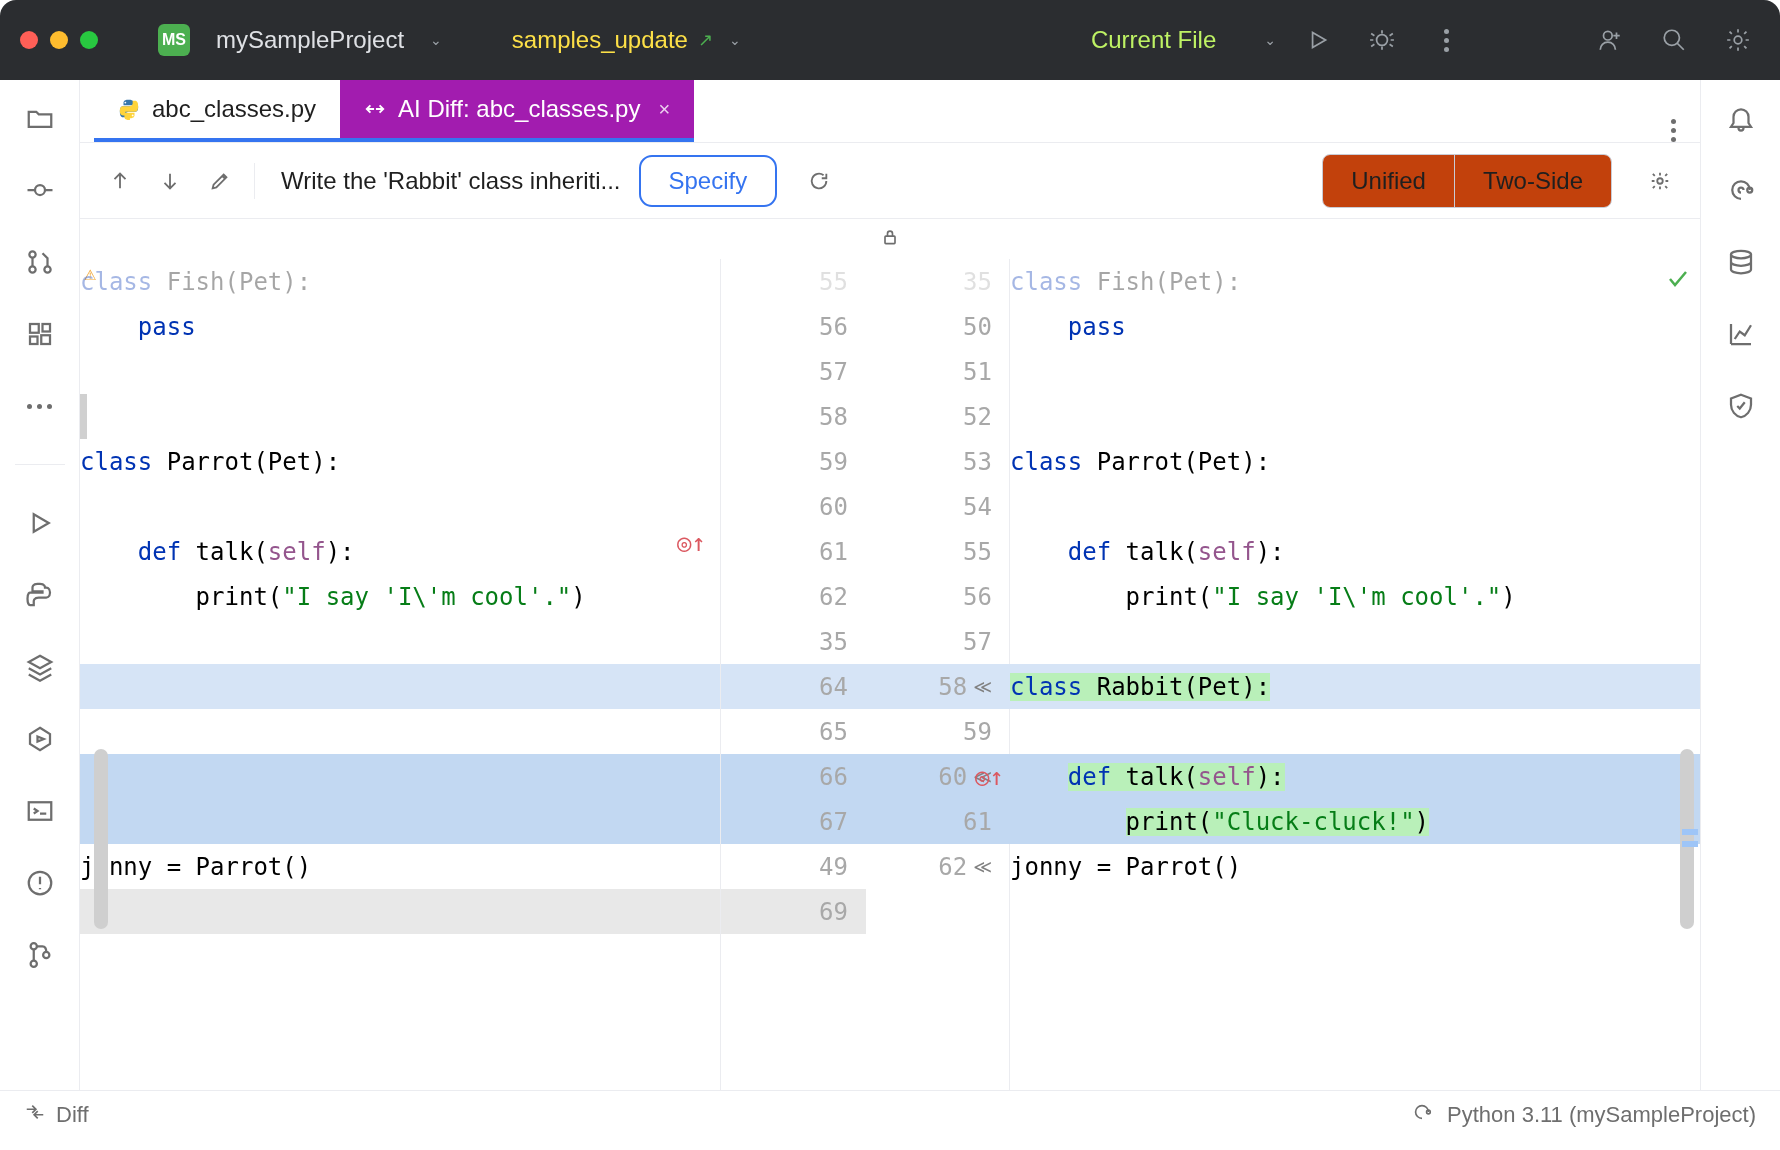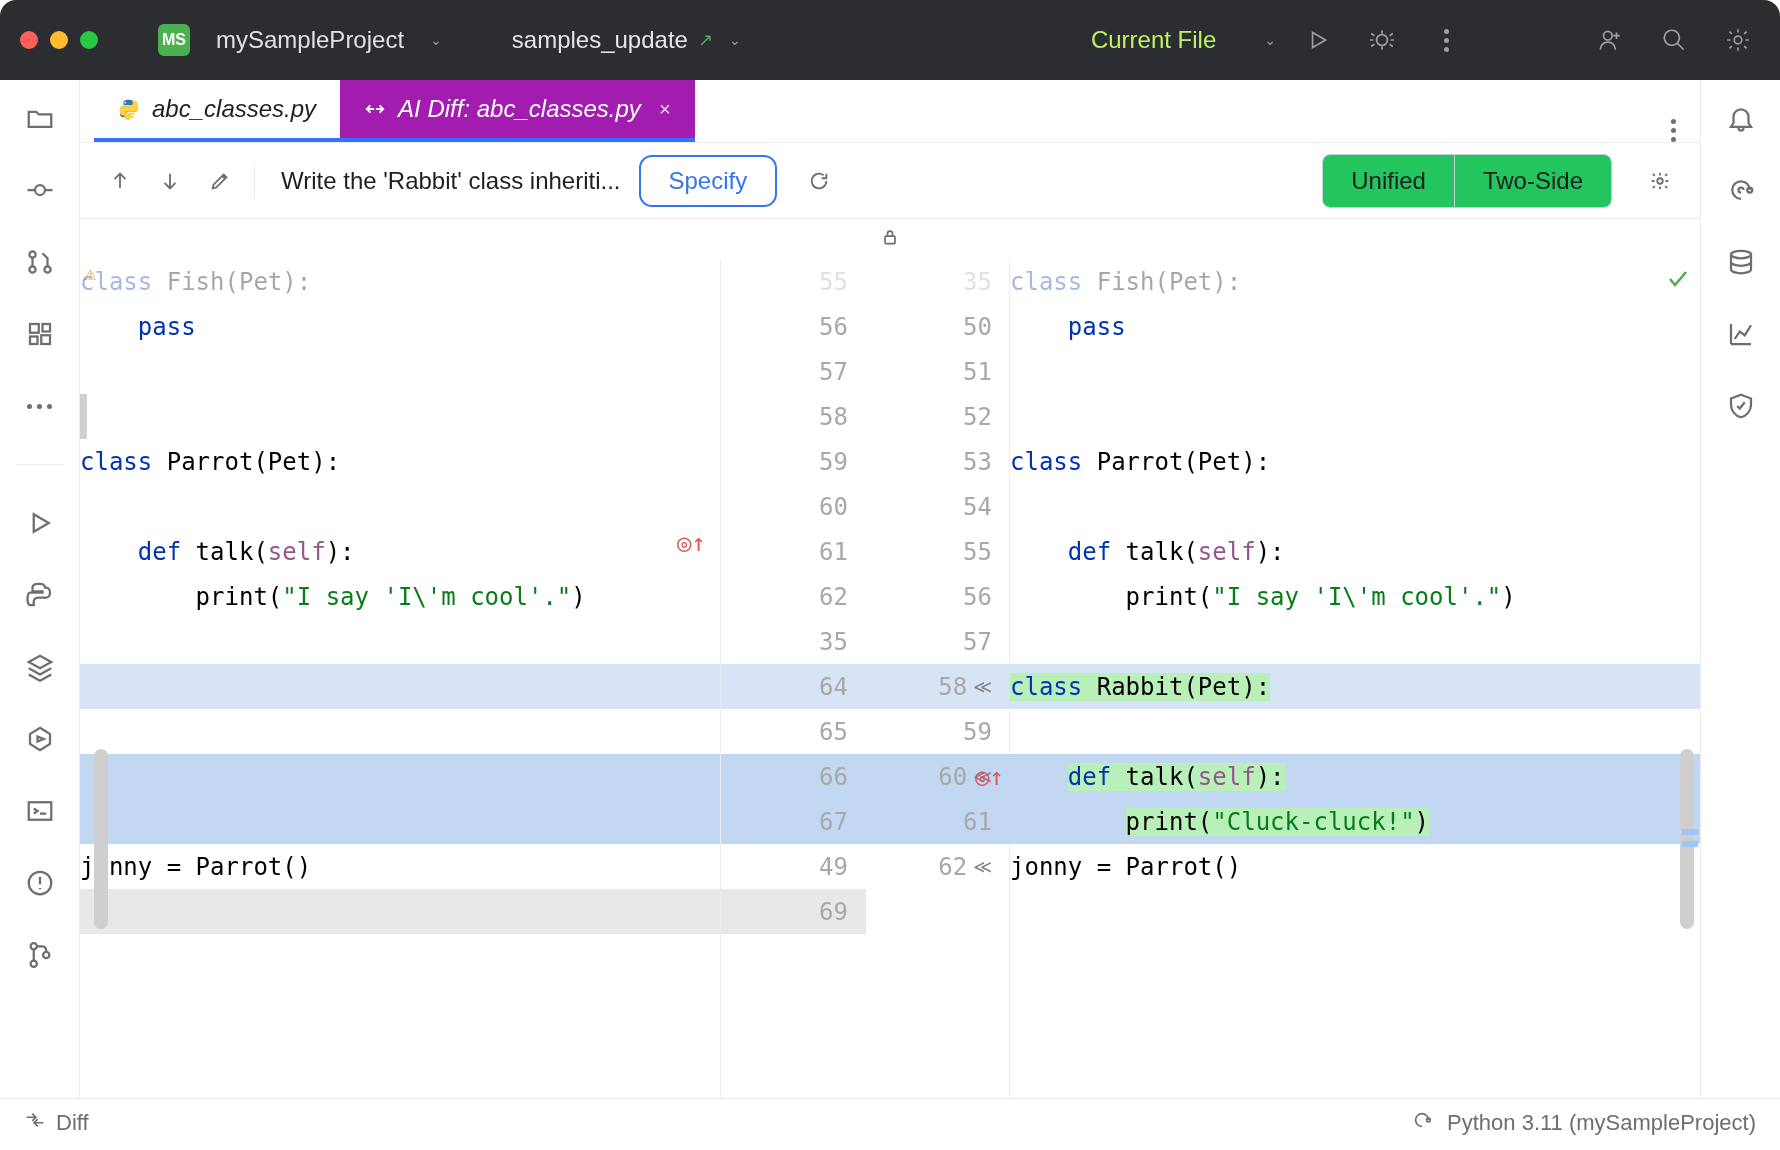--- a/index.html
+++ b/index.html
@@ -22,21 +22,21 @@
   color: #dfe1e5;
 }
 .traffic { display: flex; gap: 12px; margin-right: 40px; }
 .tl { width: 18px; height: 18px; border-radius: 50%; }
 .tl.r { background:#ff5f57; } .tl.y{background:#febc2e;} .tl.g{background:#28c840;}
 .proj-badge { width:32px; height:32px; background:#4caf50; border-radius:6px; display:flex; align-items:center; justify-content:center; font-size:16px; font-weight:700; color:#fff;}
 .proj-name { font-size:24px; color:#dfe1e5; margin-left:6px;}
 .chev { color:#9aa0a6; margin-left:6px; font-size:14px;}
 .branch { display:flex; align-items:center; gap:10px; margin-left:40px;}
 .branch-ico { color:#9aa0a6; font-size:20px;}
-.branch-name { font-size:24px; color:#e5e5e5;}
+.branch-name { font-size:24px; color:#fde047;}
 .ext-arrow { color:#4caf50; font-size:18px;}
 .spacer { flex:1; }
 .run-cfg { font-size:24px; color:#bef264; margin-right:22px;}
 .tb-icon { width:44px; height:44px; display:flex; align-items:center; justify-content:center; color:#9aa0a6; font-size:24px;}
 .tb-icon svg { width:26px; height:26px; stroke:#9aa0a6; fill:none; stroke-width:1.6;}
 .dots-v { display:flex; flex-direction:column; gap:4px; align-items:center; justify-content:center;}
 .dots-v span{width:5px;height:5px;background:#9aa0a6;border-radius:50%;}
 
 .main { display:flex; height:calc(100% - 80px - 48px); }
 .left-tools { width:80px; background:#fff; border-right:1px solid #ebecf0; display:flex; flex-direction:column; align-items:center; padding-top:20px; gap:36px;}
@@ -44,38 +44,38 @@
 .lt-icon svg { width:30px; height:30px; stroke:#6e6e6e; fill:none; stroke-width:1.8;}
 .lt-dots { display:flex; gap:5px;}
 .lt-dots span{width:5px;height:5px;background:#6e6e6e;border-radius:50%;}
 .lt-sep { height:1px; width:50px; background:#ebecf0; margin:4px 0;}
 
 .right-tools { width:80px; background:#fff; border-left:1px solid #ebecf0; display:flex; flex-direction:column; align-items:center; padding-top:20px; gap:36px;}
 .rt-icon { width:36px; height:36px; display:flex; align-items:center; justify-content:center; color:#6e6e6e;}
 .rt-icon svg { width:30px; height:30px; stroke:#6e6e6e; fill:none; stroke-width:1.8;}
 
 .editor-area { flex:1; display:flex; flex-direction:column; position:relative;}
-.tabs { height:63px; display:flex; align-items:flex-end; border-bottom:1px solid #ebecf0; padding-left:14px;font-style:italic;}
+.tabs { height:63px; display:flex; align-items:flex-end; border-bottom:1px solid #ebecf0; padding-left:14px;}
 .tab { height:62px; display:flex; align-items:center; padding:0 24px; gap:12px; font-size:24px; color:#1f1f1f; position:relative;}
 .tab.t1 { border-bottom:4px solid #3574f0;}
 .tab.t2 { background:#a21caf; color:#fff; border-bottom:4px solid #3574f0;}
 .tab .py-ico { width:22px; height:22px; display:inline-flex;}
 .tab .close-x { color:rgba(255,255,255,0.8); font-size:20px; margin-left:6px;}
 .tab-more { margin-left:auto; padding:0 24px; color:#6e6e6e;}
 
 .toolbar { height:76px; display:flex; align-items:center; padding:0 24px; gap:18px; border-bottom:1px solid #ebecf0;}
 .tb-arrow { width:32px; height:32px; display:flex; align-items:center; justify-content:center; color:#6e6e6e;}
 .tb-arrow svg{width:22px;height:22px;stroke:#6e6e6e;fill:none;stroke-width:2;}
 .tb-sep { width:1px; height:36px; background:#ebecf0;}
 .prompt-field { font-size:24px; color:#1f1f1f; white-space:nowrap; overflow:hidden; text-overflow:ellipsis; max-width:400px; margin-left:8px;}
 .btn-primary { background:#3574f0; color:#fff; border:none; border-radius:8px; padding:12px 28px; font-size:24px; font-weight:500;}
 .btn-outline-b { background:#fff; color:#3574f0; border:2.5px solid #3574f0; border-radius:13px; padding:10px 28px; font-size:24px; font-weight:500;}
 .reload { margin-left:8px; color:#6e6e6e;}
 .view-seg { margin-left:auto; display:flex; border:1px solid #c9ccd6; border-radius:8px; overflow:hidden;}
-.view-seg button { background:#22c55e; border:none; padding:12px 28px; font-size:24px; color:#1f1f1f;}
+.view-seg button { background:#c2410c; border:none; padding:12px 28px; font-size:24px; color:#1f1f1f;}
 .view-seg button + button { border-left:1px solid #c9ccd6;}
 .gear2 { margin-left:14px;}
 
 .lockbar { height:40px; display:flex; align-items:center; justify-content:center; position:relative;}
 .lock-ico { color:#6e6e6e;}
 
 .diff { flex:1; display:flex; font-family:ui-monospace,Menlo,Monaco,monospace; font-size:24px; position:relative; overflow:hidden;}
 .left-pane { width:640px; position:relative;}
 .gutter { display:flex; }
 .right-pane { flex:1; position:relative;}
@@ -86,21 +86,21 @@
 .str { color:#067d17;}
 .bg-del { background:#d6e4f6;}
 .bg-del2 { background:#c2d8f2;}
 .bg-add-strong { background:#b9f0b9;}
 .mod-bar { position:absolute; left:0; width:7px; background:#b9d7fb;}
 .check-ok { position:absolute; top:8px; right:10px; color:#4caf50;}
 .lncell{width:145px;display:flex;align-items:center;justify-content:flex-end;padding-right:18px;color:#a8a8a8;position:relative;}
 .chevsL{color:#808080;font-size:18px;margin-left:6px;}
 .target-ico{color:#db5860;position:absolute;right:6px;}
 
-.status { position:absolute; bottom:4px; left:0; right:0; height:48px; display:flex; align-items:center; padding:0 24px; font-size:22px; color:#6e6e6e; border-top:1px solid #ebecf0; background:#fff;}
+.status { position:absolute; bottom:12px; left:0; right:0; height:48px; display:flex; align-items:center; padding:0 24px; font-size:22px; color:#6e6e6e; border-top:1px solid #ebecf0; background:#fff;}
 .status .sl { display:flex; align-items:center; gap:10px;}
 .status .sr { margin-left:auto; display:flex; align-items:center; gap:14px;}
 
 .scrollthumb{position:absolute;width:14px;background:#cfcfcf;border-radius:7px;}
 .minimap-mark{position:absolute;right:2px;width:16px;height:6px;}
 .warn-tri{position:absolute;left:4px;top:2px;color:#f2a93b;font-size:20px;}
 </style>
 </head>
 <body>
 

